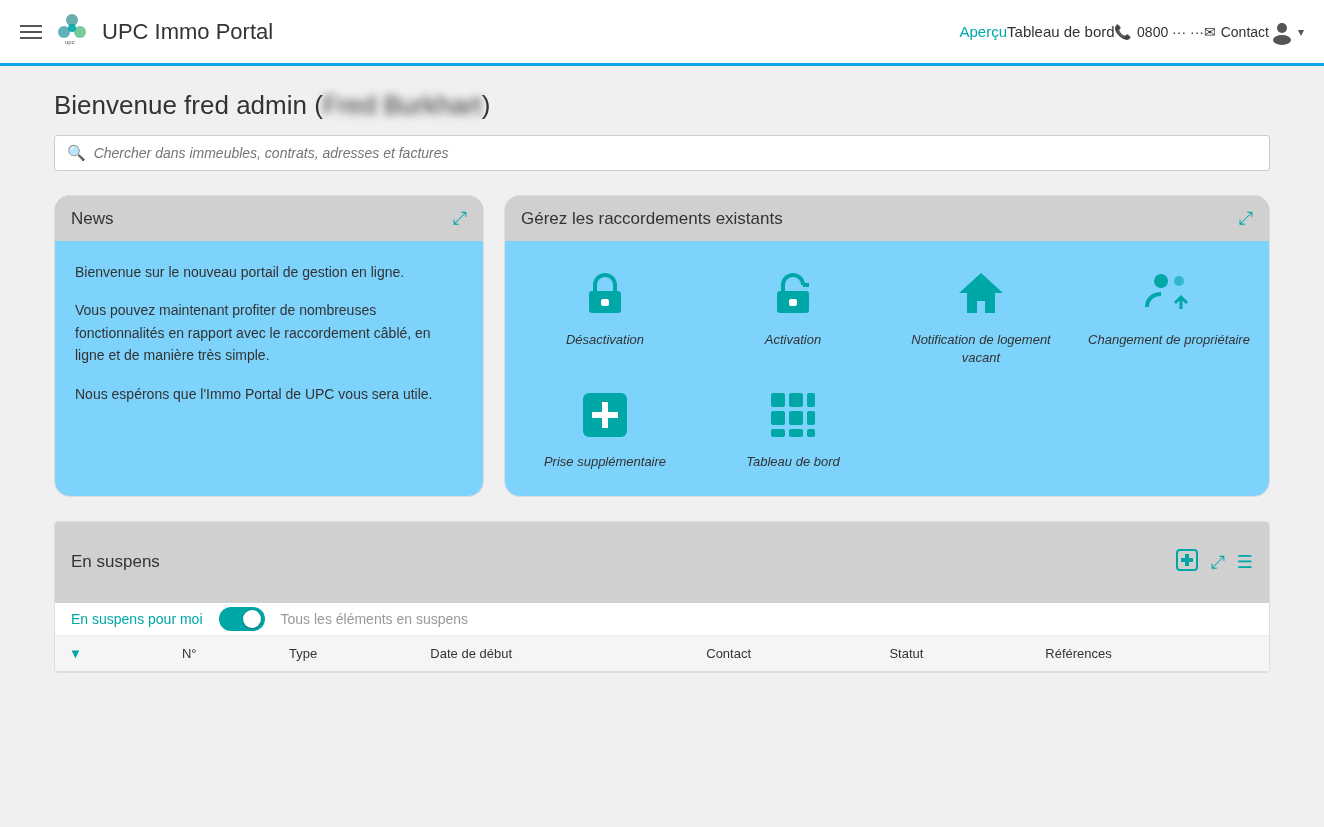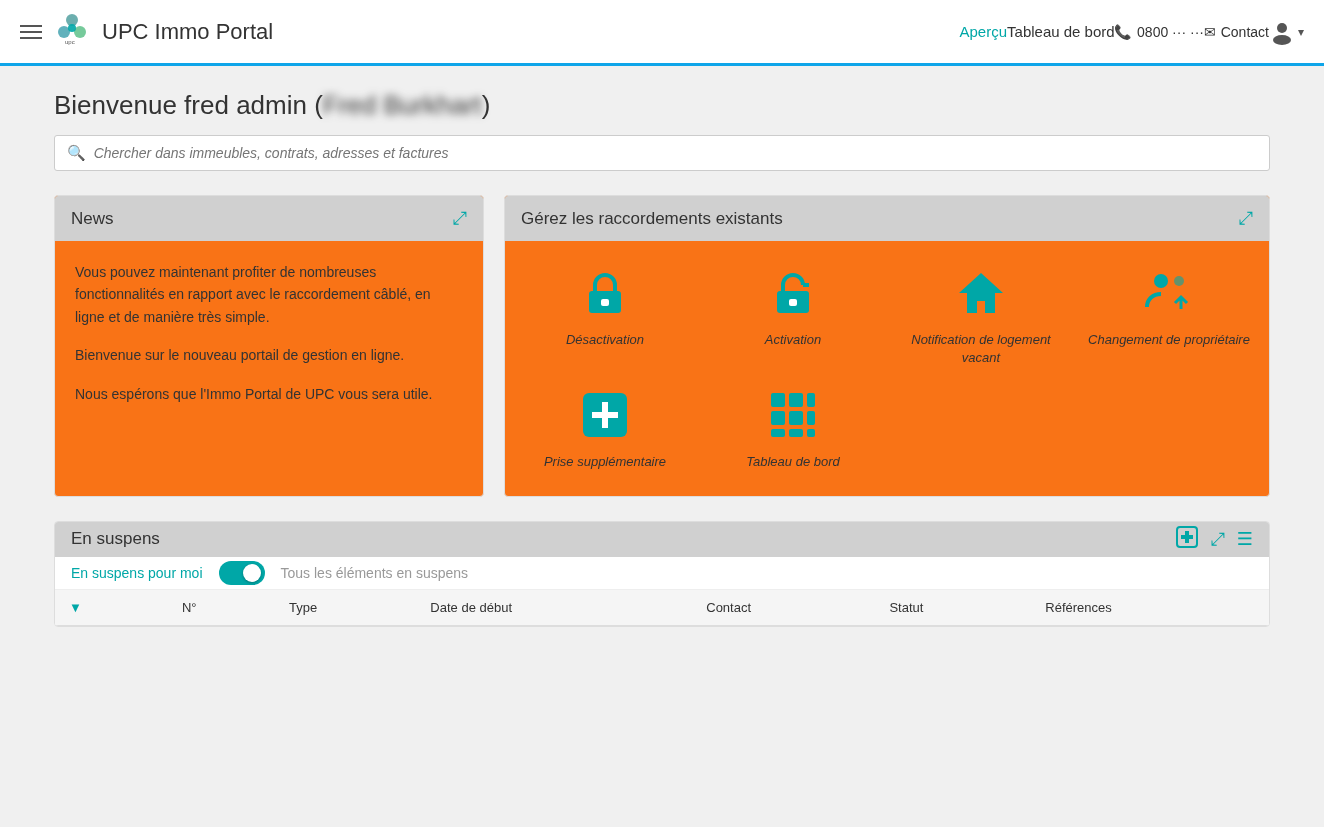--- a/index.html
+++ b/index.html
@@ -56,23 +56,23 @@
     }
     .search-icon-svg { color: #999; font-size: 15px; }
 
     
     .two-col { display: flex; gap: 20px; margin-bottom: 24px; }
     .col-left { flex: 0 0 430px; }
     .col-right { flex: 1; }
 
     
     .panel {
-      background: #f97316;
+      background: #7dd3fc;
       border: 1px solid #ddd;
-      border-radius: 4px;
+      border-radius: 16px;
       overflow: hidden;
       height: 100%;
     }
     .panel-header {
       background: #d0d0d0;
       padding: 12px 16px;
       display: flex;
       align-items: center;
       justify-content: space-between;
     }
@@ -112,21 +112,21 @@
 
     
     .pending-section {
       background: #fff;
       border: 1px solid #ddd;
       border-radius: 4px;
       overflow: hidden;
     }
     .pending-header {
       background: #d0d0d0;
-      padding: 4px 16px;
+      padding: 27px 16px;
       display: flex;
       align-items: center;
       justify-content: space-between;
     }
     .pending-header-title { font-size: 17px; font-weight: 400; color: #333; }
     .pending-header-actions { display: flex; align-items: center; gap: 12px; }
     .pending-action-icon { color: #00a7a7; font-size: 18px; cursor: pointer; }
 
     
     .toggle-row {
@@ -232,22 +232,22 @@
 
   <div class="two-col">
 
     <div class="col-left">
       <div class="panel">
         <div class="panel-header">
           <span class="panel-header-title">News</span>
           <span class="expand-icon">⤢</span>
         </div>
         <div class="panel-body news-text">
+          <p>Bienvenue sur le nouveau portail de gestion en ligne.</p>
           <p>Vous pouvez maintenant profiter de nombreuses fonctionnalités en rapport avec le raccordement câblé, en ligne et de manière très simple.</p>
-          <p>Bienvenue sur le nouveau portail de gestion en ligne.</p>
           <p>Nous espérons que l'Immo Portal de UPC vous sera utile.</p>
         </div>
       </div>
     </div>
 
     <div class="col-right">
       <div class="panel">
         <div class="panel-header">
           <span class="panel-header-title">Gérez les raccordements existants</span>
           <span class="expand-icon">⤢</span>

